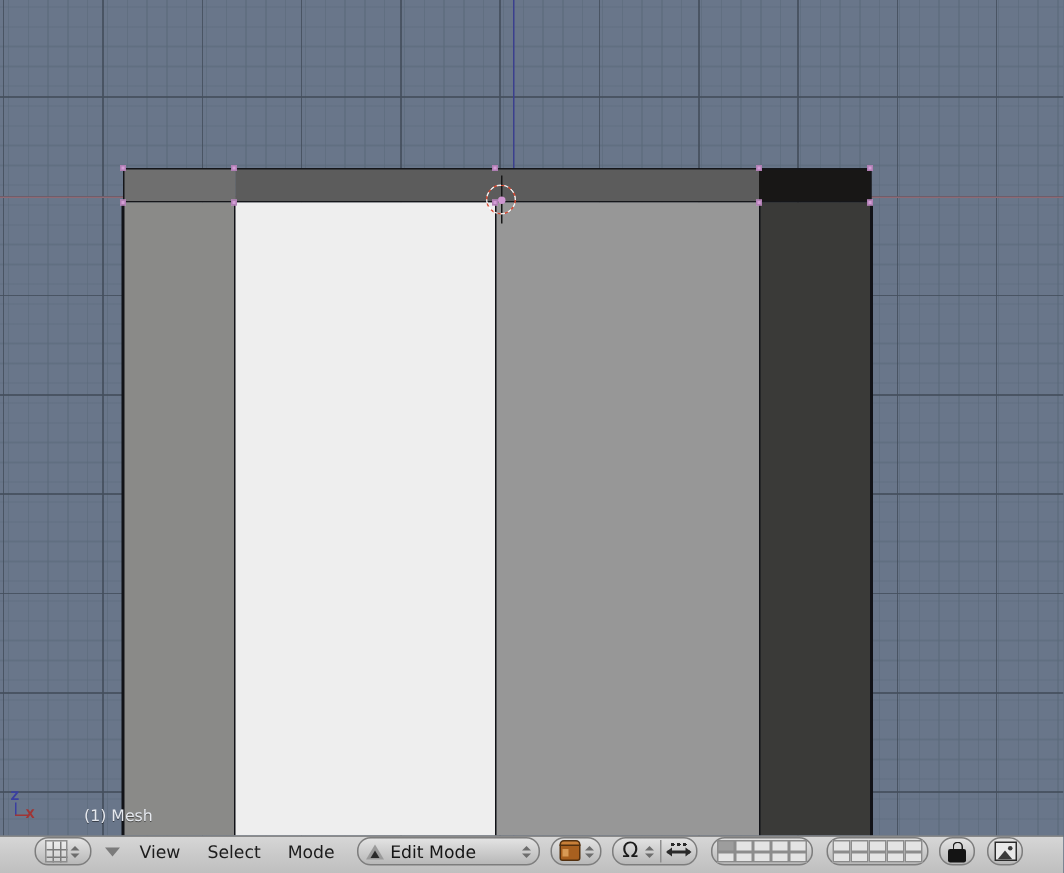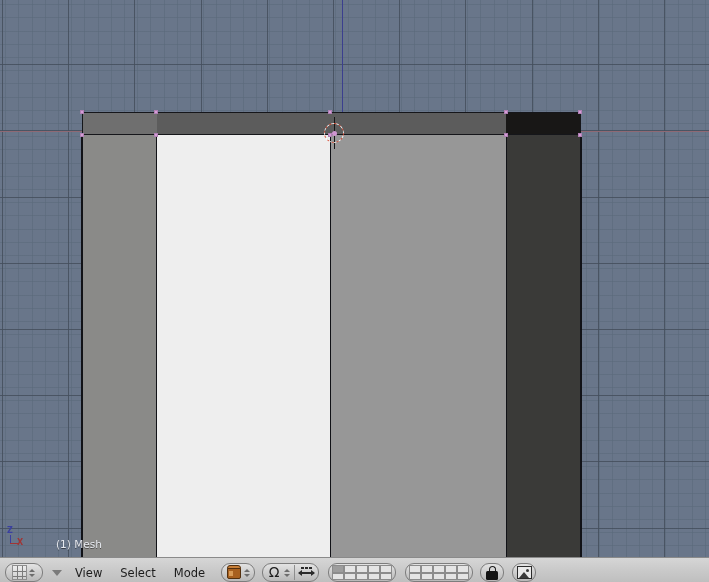--- a/index.html
+++ b/index.html
@@ -219,22 +219,22 @@
   
   #header {
     position: absolute;
     left: 0; bottom: 0;
     width: 709px;
     height: 25px;
     background: linear-gradient(to bottom, #d6d6d6 0%, #cacaca 48%, #bfbfbf 100%);
     border-top: 1px solid #8a8a8a;
     box-sizing: border-box;
     display: flex;
-    align-items: flex-end;
-    padding: 0 3px;
+    align-items: flex-start;
+    padding: 0 21px;
     gap: 0px;
   }
 
   .hdr-btn {
     display: flex;
     align-items: center;
     justify-content: center;
     height: 19px;
     background: linear-gradient(to bottom, #e3e3e3, #b8b8b8);
     border: 1px solid #7d7d7d;
@@ -555,20 +555,28 @@
     </div>
 
     <div class="collapse-tri">
       <span></span>
     </div>
 
     <div class="menu-item">View</div>
     <div class="menu-item">Select</div>
     <div class="menu-item">Mode</div>
 
+    <div class="hdr-btn mode-dd">
+      <div class="tri-ico"></div>
+      <div class="mode-label">Edit Mode</div>
+      <div class="updown">
+        <i class="up"></i>
+          <i class="down"></i>
+      </div>
+    </div>
 
     <div class="hdr-btn draw-dd">
       <div class="solid-ico">
         <div class="body"></div>
           <div class="top"></div>
           <div class="hl"></div>
       </div>
       <div class="updown">
         <i class="up"></i>
           <i class="down"></i>

